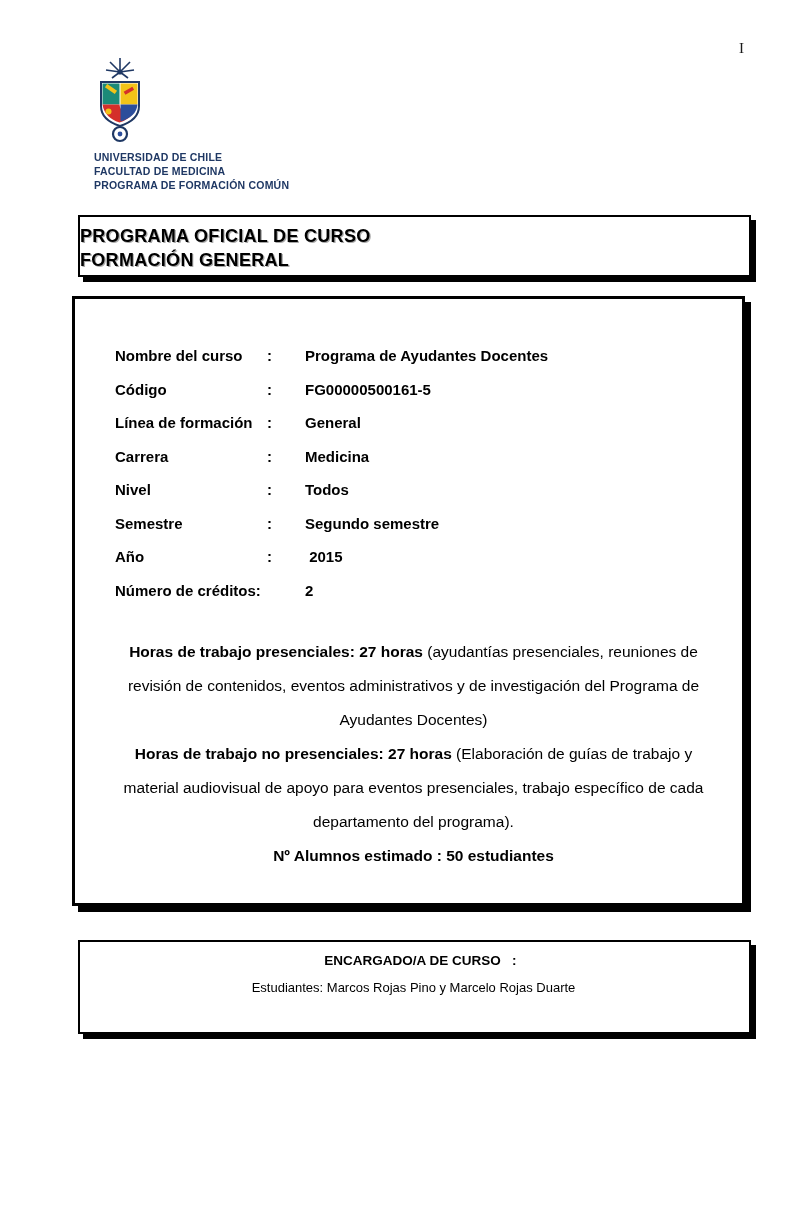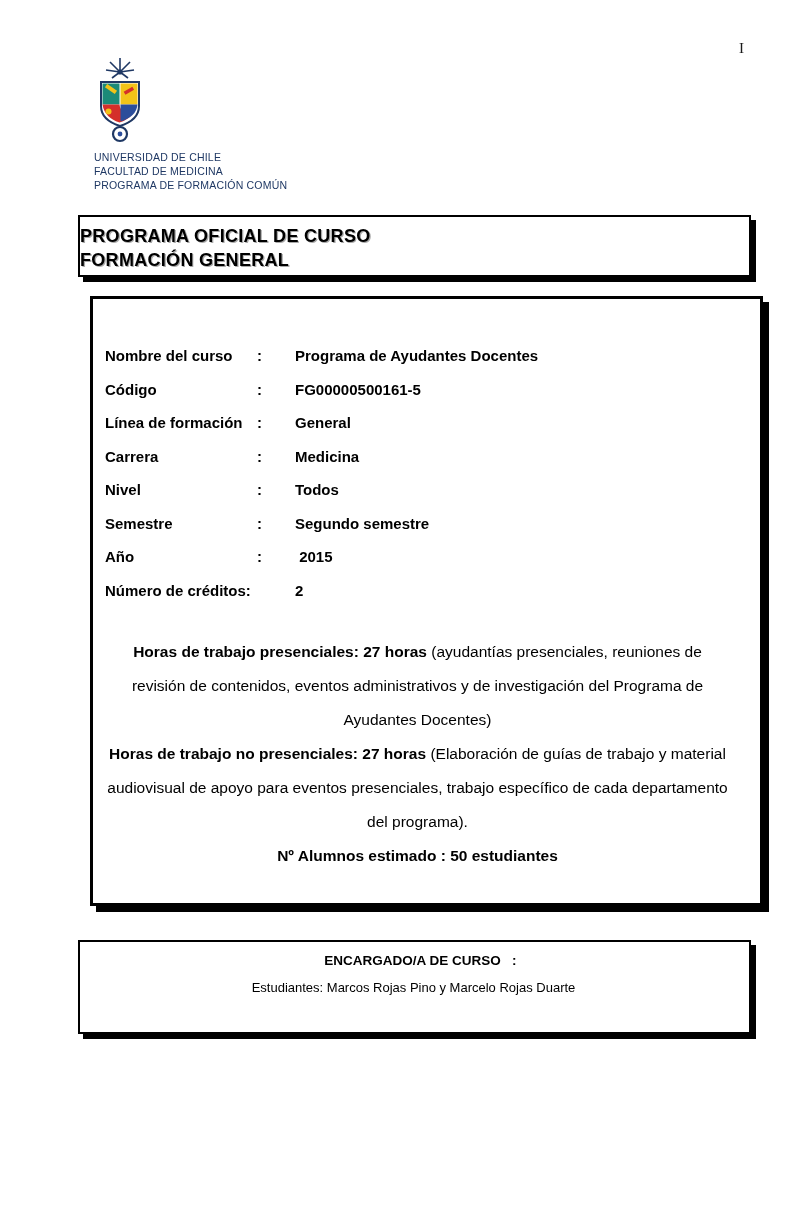--- a/index.html
+++ b/index.html
@@ -16,21 +16,21 @@
     position:absolute; top:40px; right:56px;
     font-family:"Liberation Serif", serif;
     font-size:15px; color:#1a1a1a;
   }
   .logo {
     position:absolute; left:94px; top:58px;
     width:52px; height:88px;
   }
   .inst-header {
     position:absolute; left:94px; top:150px;
-    color:#1f3864; font-weight:normal;
+    color:#1f3864; font-weight:bold;
     font-size:10.5px; line-height:14px;
     letter-spacing:0.2px;
   }
   .inst-line { display:block; white-space:pre; }
 
   .title-box {
     position:absolute; left:78px; top:215px;
     width:673px; height:62px;
     box-sizing:border-box;
     background:#fff;
@@ -41,27 +41,27 @@
   }
   .title-line {
     display:block;
     font-size:18px; font-weight:bold;
     line-height:24px;
     letter-spacing:0.3px;
     text-shadow:1.2px 1.2px 0 #a9a9a9;
   }
 
   .course-box {
-    position:absolute; left:90px; top:296px;
+    position:absolute; left:72px; top:296px;
     width:673px; height:610px;
     box-sizing:border-box;
     background:#fff;
     border:3px solid #000;
     box-shadow:6px 6px 0 #000;
-    padding:40px 30px 0 12px;
+    padding:40px 30px 0 40px;
   }
   .field-row {
     display:flex; align-items:center;
     height:33.5px;
     font-size:15px; font-weight:bold;
   }
   .f-label { min-width:152px; white-space:pre; }
   .f-colon { width:10px; text-align:left; }
   .f-value { margin-left:28px; white-space:pre; }
 

